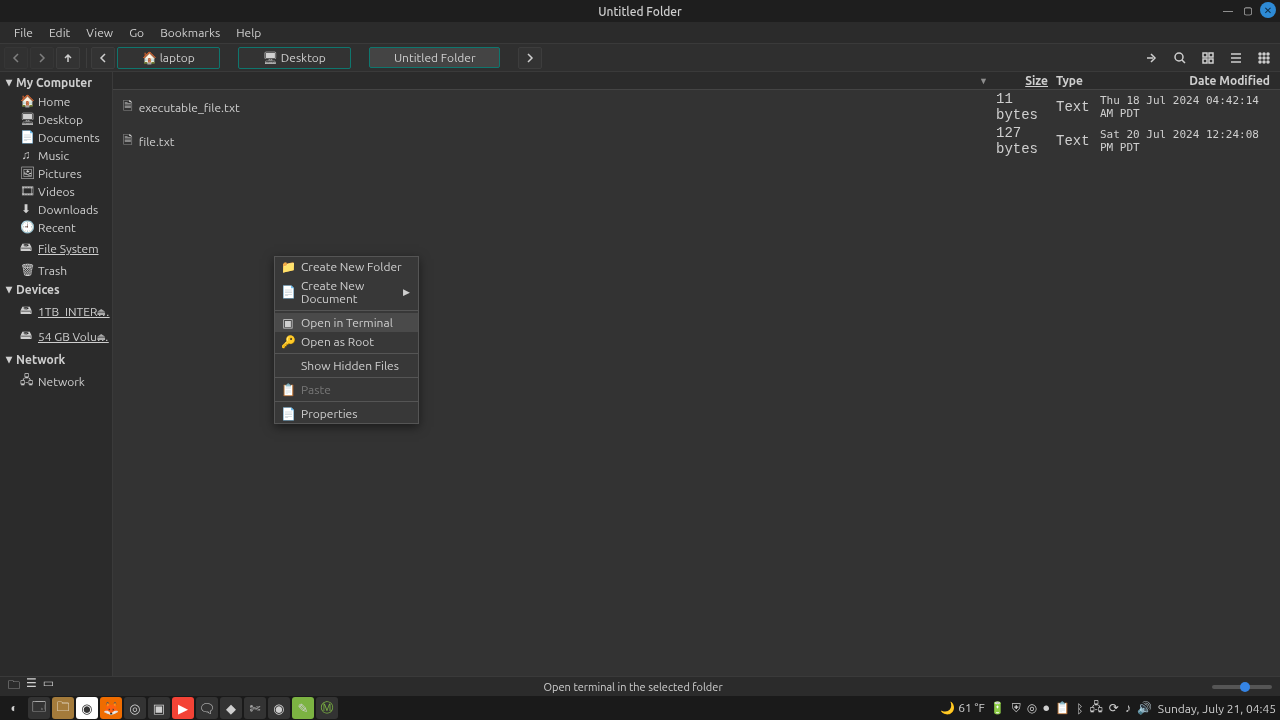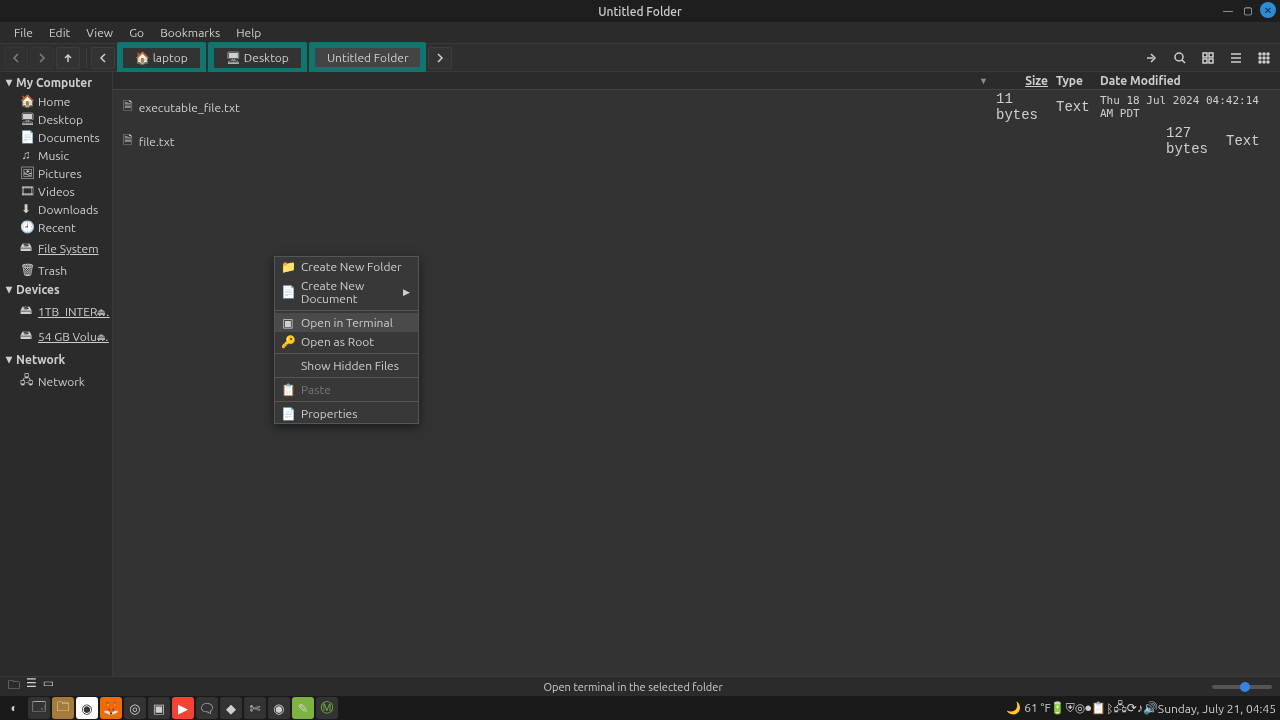--- a/index.html
+++ b/index.html
@@ -14,21 +14,21 @@
 
 
 .menubar { height: 22px; background: #2b2b2b; display: flex; align-items: center; padding: 0 6px; border-bottom: 1px solid #3a3a3a; }
 .menubar span { padding: 2px 8px; cursor: default; }
 
 
 .toolbar { height: 28px; background: #2f2f2f; display: flex; align-items: center; padding: 0 4px; border-bottom: 1px solid #3a3a3a; }
 .navbtn { width: 24px; height: 22px; display: inline-flex; align-items: center; justify-content: center; border: 1px solid #3d3d3d; background: #333; margin-right: 2px; border-radius: 2px; }
 .navbtn.disabled { opacity: .5; }
 .sep { width: 1px; height: 20px; background: #3d3d3d; margin: 0 4px; }
-.crumb { padding: 3px 12px; border: 6px solid #0f766e; background: #333; margin-right: 2px; border-radius: 2px; }
+.crumb { padding: 3px 24px; border: 1px solid #0f766e; background: #333; margin-right: 18px; border-radius: 2px; }
 .crumb.active { background: #444; }
 .spacer { flex: 1; }
 .toolicon { width: 24px; height: 22px; display: inline-flex; align-items: center; justify-content: center; margin-left: 4px; }
 
 
 .body { display: flex; height: 604px; background: #333; }
 
 
 .sidebar { width: 113px; background: #2b2b2b; border-right: 1px solid #3a3a3a; overflow: hidden; }
 .side-head { padding: 3px 6px; font-weight: 600; display: flex; align-items: center; gap: 4px; }
@@ -37,21 +37,21 @@
 .side-item.eject { position: relative; }
 .side-item.eject::after { content: "⏏"; position: absolute; right: 6px; font-size: 10px; color: #aaa; }
 .side-item.underline span.lbl { text-decoration: underline; }
 
 
 .filepane { flex: 1; background: #333; }
 .colhead { height: 18px; background: #2b2b2b; border-bottom: 1px solid #444; display: flex; align-items: center; padding: 0 10px; font-weight: 600; }
 .colhead .c-name { flex: 1; }
 .colhead .c-size { width: 60px; text-align: right; padding-right: 8px; text-decoration: underline; }
 .colhead .c-type { width: 44px; }
-.colhead .c-date { width: 170px; }
+.colhead .c-date { width: 170px; text-align: right; }
 .colhead .sort { margin-left: auto; margin-right: 8px; font-size: 9px; opacity: .6; }
 .row { display: flex; align-items: center; padding: 1px 10px; }
 .row .c-name { flex: 1; display: flex; align-items: center; gap: 6px; }
 .row .c-size { width: 60px; text-align: left; padding-right: 8px; font-family: Liberation Mono, monospace; font-size: 14px; }
 .row .c-type { width: 44px; font-family: Liberation Mono, monospace; font-size: 14px; }
 .row .c-date { width: 170px; font-family: monospace; font-size: 11px; }
 
 
 .ctxmenu { position: absolute; left: 274px; top: 256px; width: 145px; background: #383838; border: 1px solid #555; box-shadow: 0 3px 10px rgba(0,0,0,.5); }
 .ctxitem { padding: 3px 8px 3px 26px; position: relative; display: flex; align-items: center; }
@@ -73,21 +73,21 @@
 .startbtn { width: 20px; height: 20px; display: inline-flex; align-items: center; justify-content: center; margin-right: 4px; }
 .tasklaunch { display: flex; gap: 2px; }
 .tasklaunch .app { width: 22px; height: 22px; border-radius: 3px; display: inline-flex; align-items: center; justify-content: center; font-size: 13px; }
 .app.files { background: #a47b3b; color: #fff; }
 .app.chrome { background: #fff; color: #333; }
 .app.firefox { background: #ef6c00; color: #fff; }
 .app.generic { background: #333; }
 .app.play { background: #f44336; color: #fff; }
 .app.green { background: #7cb342; }
 .app.mint { background: #333; color: #7cb342; }
-.taskright { margin-left: auto; display: flex; align-items: center; gap: 0; font-size: 11px; }
+.taskright { margin-left: auto; display: flex; align-items: center; gap: 6px; font-size: 11px; }
 .taskright .mini { font-size: 12px; }
 
 svg { stroke: #cfcfcf; fill: none; stroke-width: 1.5; }
 </style>
 </head>
 <body>
 
 <div class="titlebar">
   <div class="title">Untitled Folder</div>
   <div class="winctrls">
@@ -253,20 +253,21 @@
           <div class="c-type">Text</div>
           <div class="c-date">Thu 18 Jul 2024 04:42:14 AM PDT</div>
         </div>
         <div class="row">
           <div class="c-name">
             <span>🗎</span>
             <span>file.txt</span>
           </div>
           <div class="c-size">127 bytes</div>
           <div class="c-type">Text</div>
+          <div class="c-date">Sat 20 Jul 2024 12:24:08 PM PDT</div>
         </div>
       </div>
   </div>
 </div>
 
 <div class="ctxmenu" id="ctxmenu">
     <div class="ctxitem"><span class="mi">📁</span>Create New Folder</div>
     <div class="ctxitem"><span class="mi">📄</span>Create New Document<span class="sub">▶</span></div>
     <div class="ctxsep"></div>
     <div class="ctxitem hover"><span class="mi">▣</span>Open in Terminal</div>

